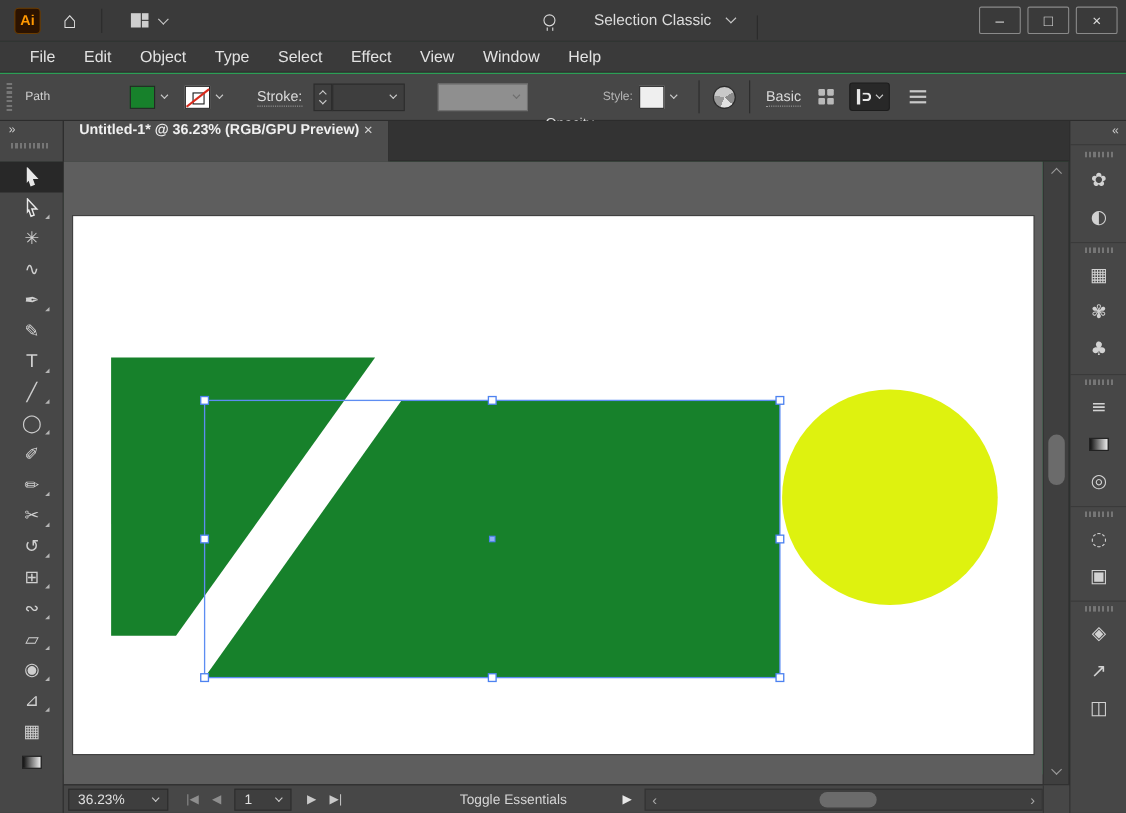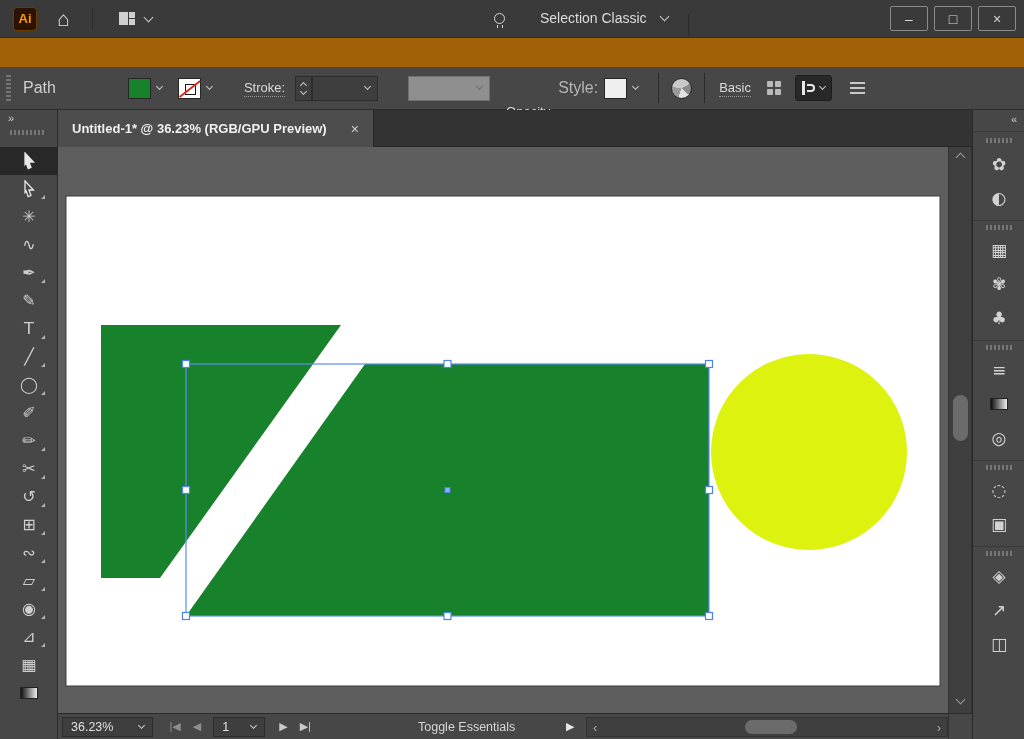--- a/index.html
+++ b/index.html
@@ -1,19 +1,19 @@
 <!DOCTYPE html>
 <html><head>
 <meta charset="utf-8">
 <style>
   * { margin:0; padding:0; box-sizing:border-box; }
   html,body { width:1024px; height:739px; overflow:hidden; background:#303030;
     font-family:"Liberation Sans","DejaVu Sans",sans-serif; color:#d8d8d8;
     -webkit-font-smoothing:antialiased; }
-  .app { position:relative; width:1024px; height:704px; background:#a16207;padding-left:10px; }
+  .app { position:relative; width:1024px; height:704px; background:#22c55e;padding-left:10px; }
 
   
   .chev { width:7px; height:7px; border-right:1.6px solid #c9c9c9; border-bottom:1.6px solid #c9c9c9;
     transform:rotate(45deg); display:inline-block; margin-top:-3px; }
   .chev.small { width:5px; height:5px; }
   .vsep { width:1px; background:#2b2b2b; align-self:stretch; margin:6px 0; }
   .grip-h { width:34px; height:5px; background-image:repeating-linear-gradient(90deg,#8a8a8a 0 2px,transparent 2px 4px); opacity:.7; }
   .grip-v { width:5px; height:26px; background-image:repeating-linear-gradient(0deg,#8a8a8a 0 2px,transparent 2px 4px); opacity:.7; }
 
   
@@ -39,21 +39,21 @@
     display:flex; align-items:center; justify-content:center; font-size:14px; background:transparent; }
 
   
   .menubar { position:absolute; left:0; top:38px; width:1024px; height:28px; background:#3a3a3a;
     display:flex; align-items:center; padding-left:14px; gap:0; border-bottom:1px solid #2c2c2c; }
   .menu-item { font-size:14.5px; color:#e2e2e2; padding:4px 13px; }
 
   
   .controlbar { position:absolute; left:0; top:67px; width:1024px; height:43px; background:#474747;
     border-bottom:1px solid #2c2c2c; display:flex; align-items:center; }
-  .cb-label { font-size:16px; color:#cfcfcf; }
+  .cb-label { font-size:11px; color:#cfcfcf; }
   .dotted-link { font-size:13px; color:#dadada; border-bottom:1px dotted #9a9a9a; padding-bottom:1px; }
   .swatch-group { display:flex; align-items:center; height:24px; }
   .swatch { width:23px; height:21px; border:1px solid #262626; position:relative; background:#fff; }
   .swatch.fill-green { background:#17812b; }
   .swatch.stroke-none::before { content:''; position:absolute; left:6px; top:5px; width:9px; height:9px; border:1.6px solid #1a1a1a; background:#fff; }
   .swatch.stroke-none::after { content:''; position:absolute; left:-2px; top:9px; width:26px; height:2.4px; background:#d92a1c; transform:rotate(-38deg); }
   .chev-cell { width:17px; height:23px; display:flex; align-items:center; justify-content:center; }
   .stepper { width:17px; height:25px; background:#3e3e3e; border:1px solid #2c2c2c; display:flex; flex-direction:column; align-items:center; justify-content:center; gap:3px; }
   .stepper .chev { margin:0; }
   .stepper .up { transform:rotate(225deg); margin-bottom:-2px; }
@@ -73,21 +73,21 @@
   .dist-glyph i { display:block; width:3px; height:14px; background:#e8e8e8; }
   .dist-glyph b { display:block; width:8px; height:8px; border:2px solid #e8e8e8; border-left:none; border-radius:0 4px 4px 0; }
   .list-icon { display:flex; flex-direction:column; gap:2.5px; }
   .list-icon i { display:block; width:15px; height:2.5px; background:#c9c9c9; }
 
   
   .tabbar { position:absolute; left:0; top:110px; width:1024px; height:37px; background:#333333; display:flex; border-bottom:1px solid #262626; }
   .rail-head { width:58px; height:37px; background:#474747; border-right:1px solid #2a2a2a; position:relative; }
   .rail-head .dbl { position:absolute; left:8px; top:2px; font-size:11px; color:#cfcfcf; letter-spacing:-1px; }
   .rail-head .grip-h { position:absolute; left:10px; top:20px; }
-  .doc-tab { height:37px; background:#4d4d4d; display:flex; align-items:center; padding:0 14px; gap:24px; border-right:1px solid #262626; }
+  .doc-tab { height:37px; background:#4d4d4d; display:flex; align-items:flex-start; padding:0 14px; gap:4px; border-right:1px solid #262626; }
   .doc-tab .title { font-size:13px; font-weight:bold; color:#f0f0f0; white-space:nowrap; }
   .doc-tab .close { font-size:14px; color:#d0d0d0; }
 
   .toolbar { position:absolute; left:0; top:147px; width:58px; height:592px; background:#474747; border-right:1px solid #2a2a2a; }
   .tool { width:58px; height:28px; display:flex; align-items:center; justify-content:center; position:relative; color:#cfcfcf; }
   .tool .g { font-size:16px; line-height:1; font-family:"DejaVu Sans",sans-serif; }
   .tool.active { background:#282828; }
   .tool .fly { position:absolute; right:13px; bottom:4px; width:0; height:0; border-left:4px solid transparent; border-bottom:4px solid #b5b5b5; }
   .grad-chip { width:18px; height:12px; border:1px solid #222; background:linear-gradient(90deg,#111,#efefef); }
 
@@ -145,20 +145,31 @@
       <span class="chev"></span>
     </div>
     <div class="vsep" style="position:absolute;left:688px;top:8px;height:22px;"></div>
     <div class="winbtns">
       <div class="winbtn">–</div>
       <div class="winbtn">□</div>
       <div class="winbtn">×</div>
     </div>
   </div>
 
+  <div class="menubar" id="menubar">
+      <div class="menu-item">File</div>
+      <div class="menu-item">Edit</div>
+      <div class="menu-item">Object</div>
+      <div class="menu-item">Type</div>
+      <div class="menu-item">Select</div>
+      <div class="menu-item">Effect</div>
+      <div class="menu-item">View</div>
+      <div class="menu-item">Window</div>
+      <div class="menu-item">Help</div>
+    </div>
 
   <div class="controlbar">
     <div class="grip-v" style="margin-left:6px;"></div>
     <span class="cb-label" style="margin-left:12px;">Path</span>
 
     <div class="swatch-group" style="margin-left:72px;">
       <div class="swatch fill-green"></div>
       <div class="chev-cell">
           <span class="chev small"></span>
         </div>

